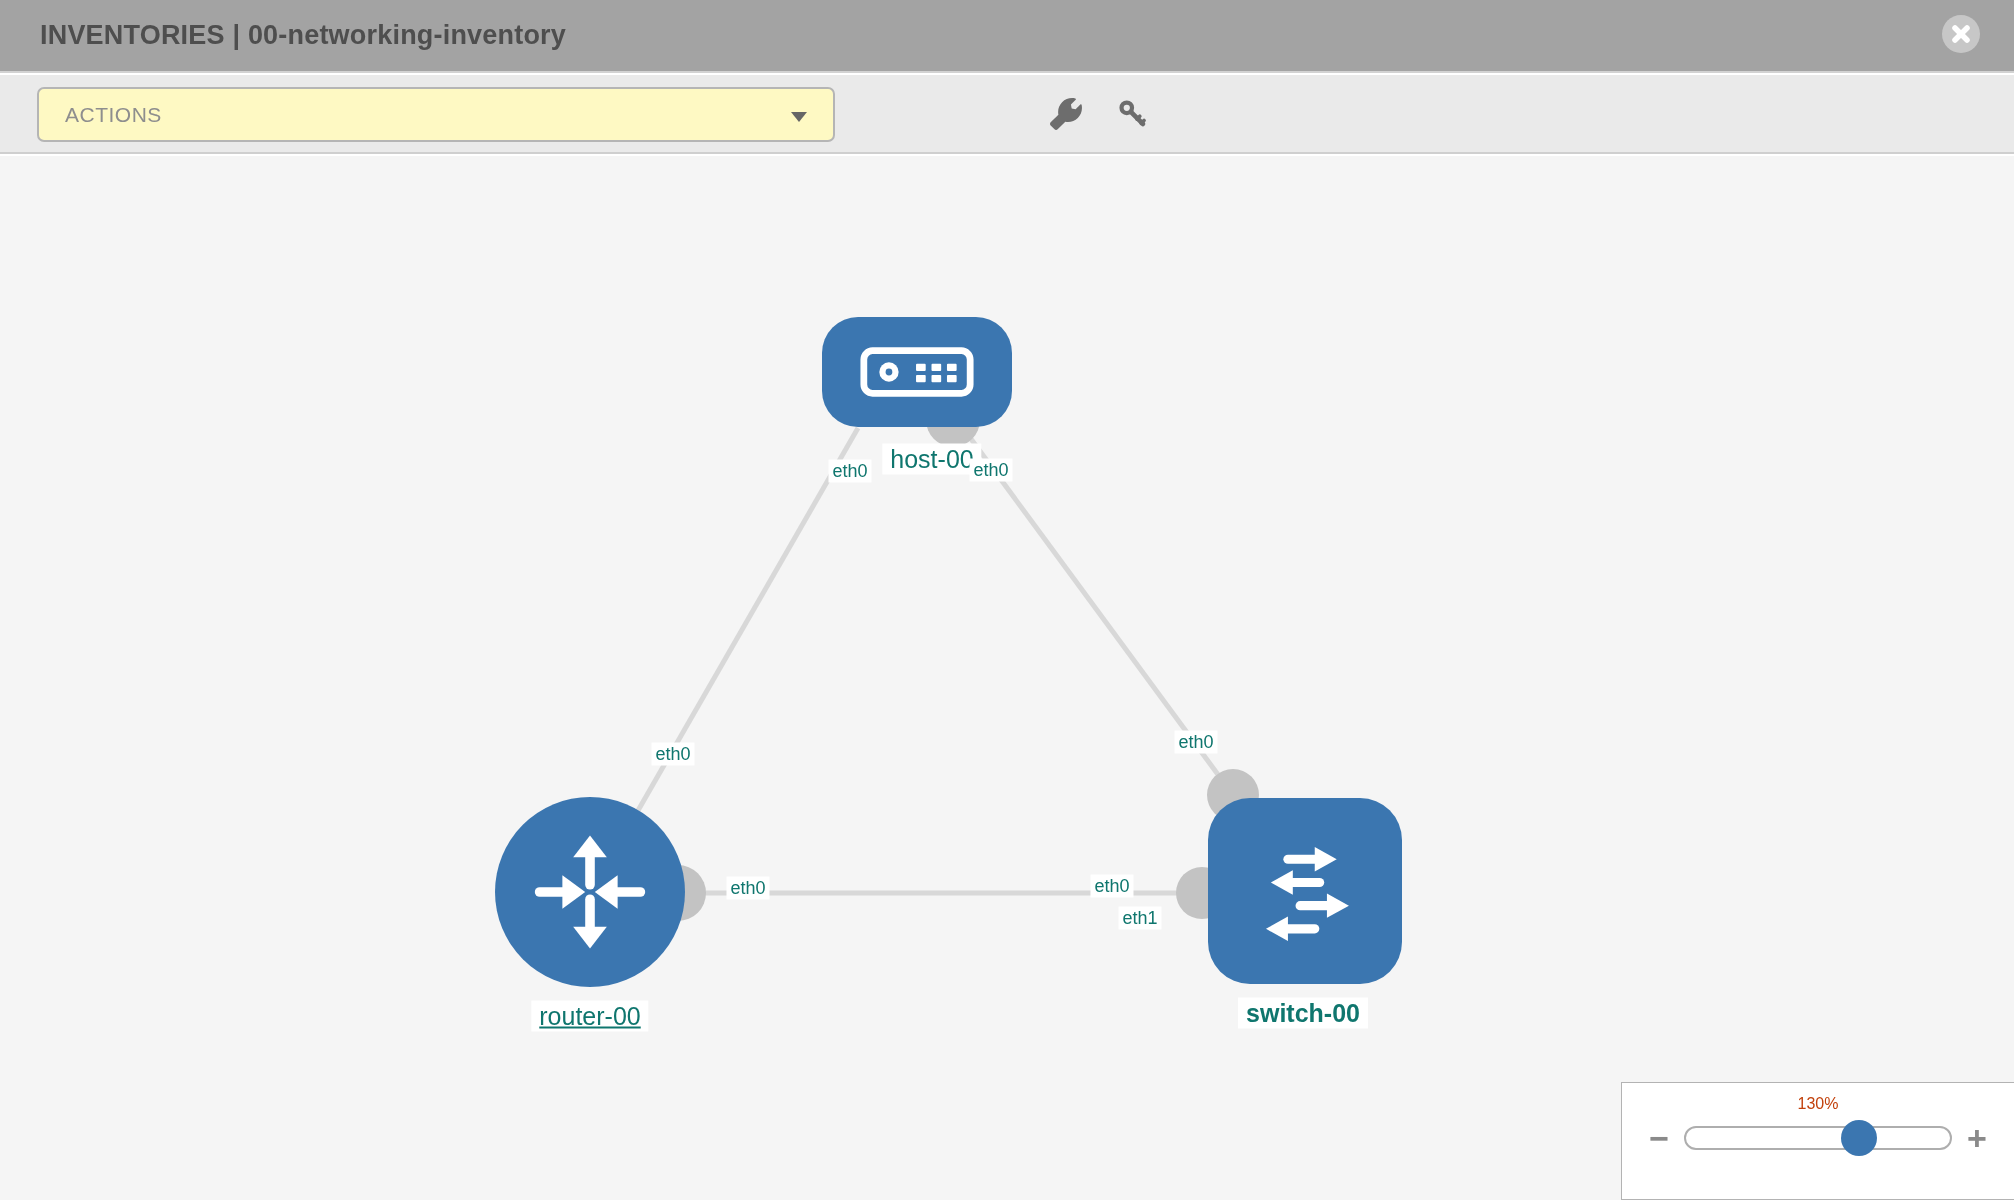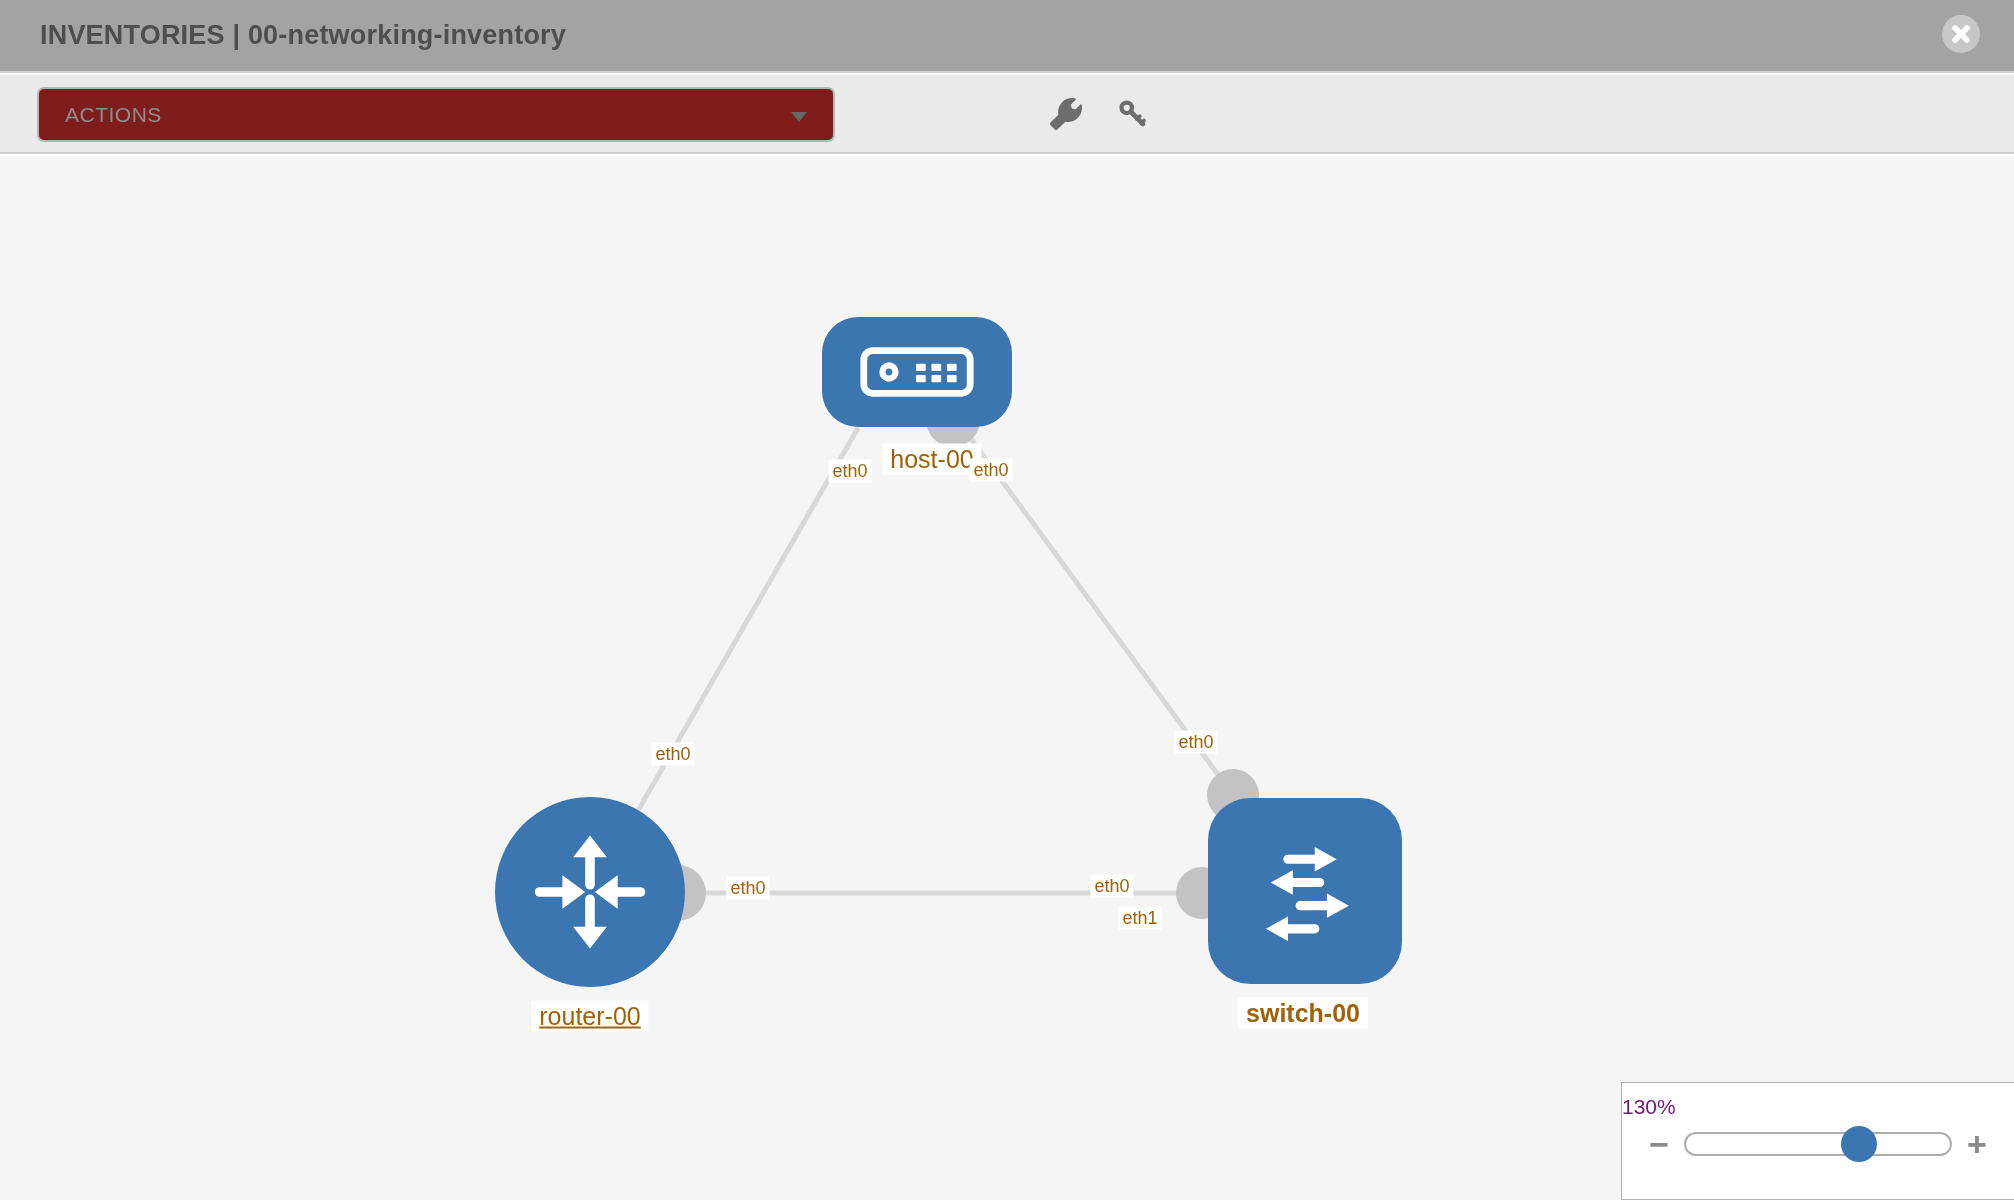--- a/index.html
+++ b/index.html
@@ -11,21 +11,21 @@
     background:#a3a3a3; border-bottom:2px solid #d2d2d2; }
   .page-title { position:absolute; left:40px; top:20px; font-size:27px;
     font-weight:bold; color:#4e4e4e; letter-spacing:0.2px; }
   .close-btn { position:absolute; left:1942px; top:15px; width:38px; height:38px;
     border-radius:50%; background:#c7c7c7; display:flex; align-items:center;
     justify-content:center; cursor:pointer; }
 
   
   .toolbar { position:absolute; left:0; top:75px; width:2014px; height:79px;
     background:#eaeaea; border-bottom:2px solid #cfcfcf; }
-  .dropdown { position:absolute; top:12px; height:55px; background:#7f1d1d;
+  .dropdown { position:absolute; top:12px; height:55px; background:#fef9c3;
     border:2px solid #b5b5b5; border-radius:7px; display:flex; align-items:center;
     padding:0 26px; font-size:21px; color:#8e8e8e; letter-spacing:0.5px; }
   .dropdown .caret { position:absolute; right:26px; top:23px; width:0; height:0;
     border-left:8px solid transparent; border-right:8px solid transparent;
     border-top:10px solid #666; }
   .dd-actions { left:37px;  width:798px; }
   .dd-search  { left:1181px; width:793px; }
   .tool-icon { position:absolute; top:18px; width:42px; height:42px;
     display:flex; align-items:center; justify-content:center; cursor:pointer; }
   .ti-wrench { left:1045px; }
@@ -35,28 +35,28 @@
   .canvas { position:absolute; left:0; top:156px; width:2014px; height:1044px;
     background:#f5f5f5; }
   .canvas > svg.links { position:absolute; left:0; top:0; z-index:1; }
   .node { position:absolute; z-index:2; background:#3b76b0; display:flex;
     align-items:center; justify-content:center; cursor:pointer; }
   .node-host   { left:822px; top:161px; width:190px; height:110px; border-radius:36px; }
   .node-router { left:495px; top:641px; width:190px; height:190px; border-radius:50%; }
   .node-switch { left:1208px; top:642px; width:194px; height:186px; border-radius:42px; }
 
   .chip { position:absolute; z-index:3; transform:translate(-50%,-50%);
-    background:#ffffff; color:#a16207; white-space:nowrap; }
+    background:#ffffff; color:#0f766e; white-space:nowrap; }
   .chip-node { font-size:25px; padding:1px 8px; }
   .chip-if   { font-size:18px; padding:1px 4px; }
 
   
   .zoom-panel { position:absolute; left:1621px; top:926px; width:393px; height:118px;
     background:#ffffff; border:1px solid #b3b3b3; border-right:none; z-index:4; }
-  .zoom-level { margin-top:12px; font-size:21px; color:#701a75; }
+  .zoom-level { margin-top:12px; text-align:center; font-size:16px; color:#c2410c; }
   .zoom-row { margin-top:10px; display:flex; align-items:center;
     justify-content:center; gap:15px; }
   .zoom-btn { font-size:34px; font-weight:bold; color:#8a8a8a; line-height:30px;
     cursor:pointer; user-select:none; }
   .zoom-track { position:relative; width:268px; height:24px; background:#fff;
     border:2px solid #aeaeae; border-radius:12px; cursor:pointer; }
   .zoom-handle { position:absolute; left:155px; top:-8px; width:36px; height:36px;
     border-radius:50%; background:#3b76b0; cursor:grab; }
 </style>
 </head>

